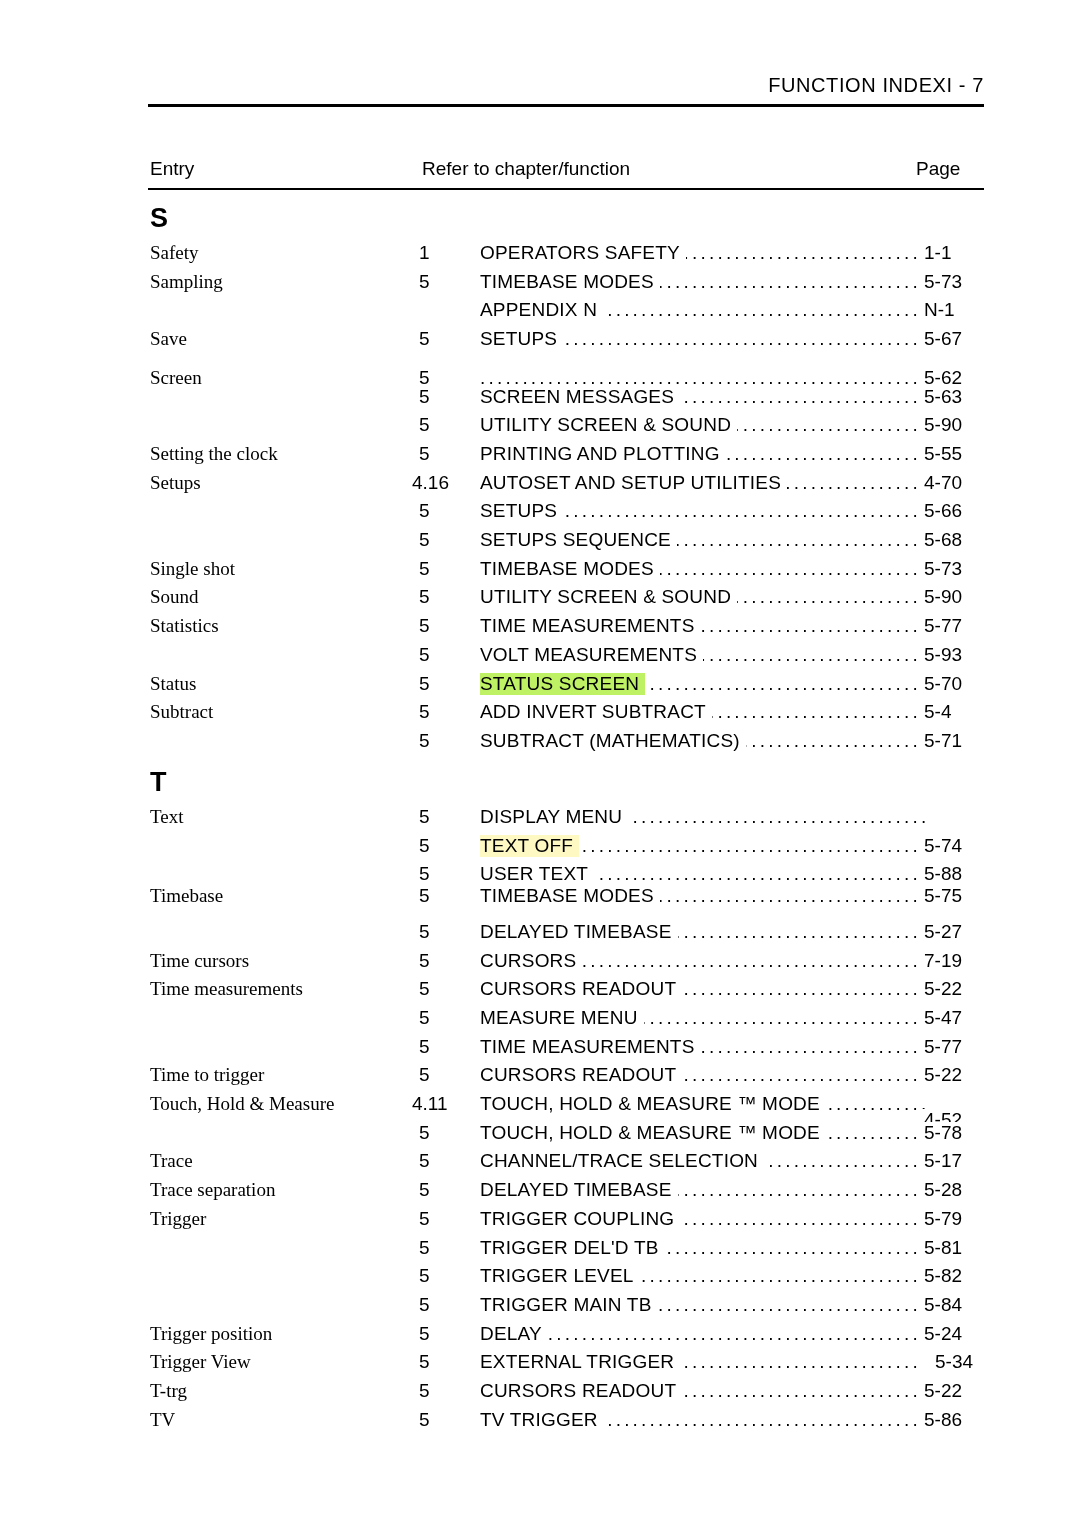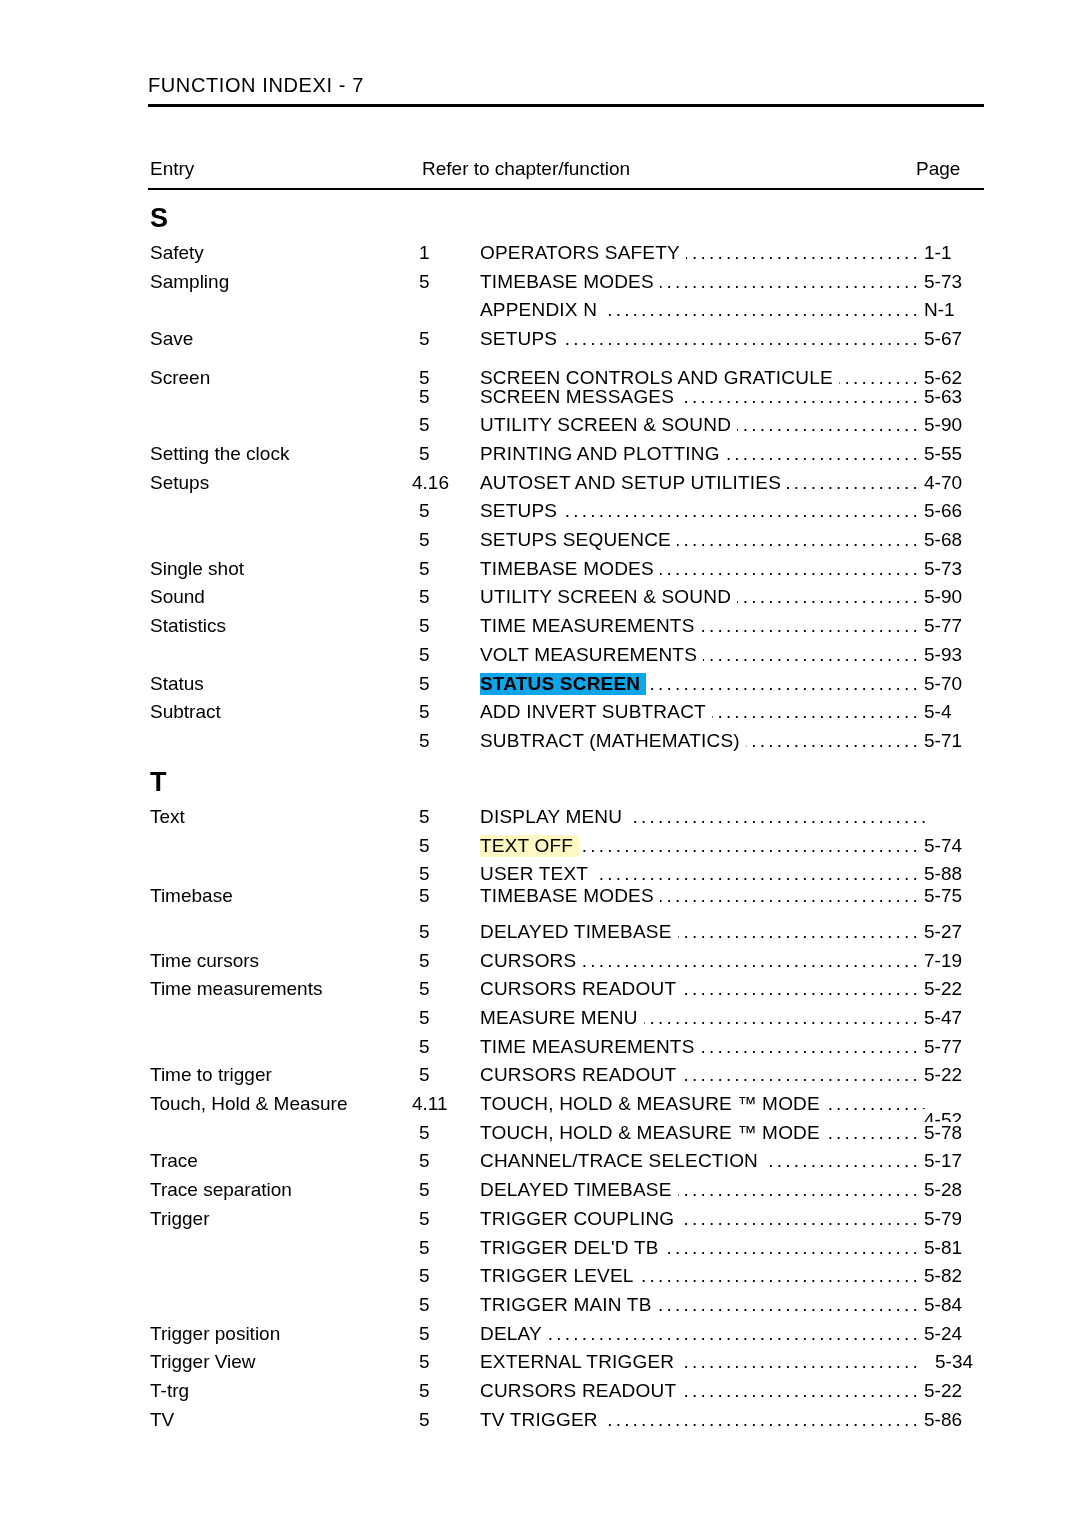--- a/index.html
+++ b/index.html
@@ -21,21 +21,21 @@
     width: 1080px;
     height: 1529px;
   }
   
   .header {
     position: absolute;
     left: 148px;
     top: 74px;
     width: 836px;
     display: flex;
-    justify-content: flex-start;
+    justify-content: flex-end;
     align-items: baseline;
     font-size: 20px;
     letter-spacing: 0.6px;
   }
   .header-title { white-space: pre; }
   .header-page  { white-space: pre; }
   .header-rule {
     position: absolute;
     left: 148px;
     top: 104px;
@@ -84,20 +84,21 @@
     left: 0;
     width: 1080px;
     height: 29px;
     font-size: 19px;
     white-space: nowrap;
   }
   .c-entry {
     position: absolute;
     left: 150px;
     top: 0;
+    font-family: Liberation Serif, serif;
   }
   .c-chap {
     position: absolute;
     left: 419px;
     top: 0;
   }
   .c-func {
     position: absolute;
     left: 480px;
     top: 0;
@@ -167,21 +168,20 @@
         <span class="c-entry">Save</span>
         <span class="c-chap">5</span>
         <span class="c-dots">..........................................................................................</span>
         <span class="c-func" style="background: rgb(255, 255, 255); padding-right: 6px;">SETUPS</span>
         <span class="c-page" style="background: rgb(255, 255, 255); padding-left: 6px;">5-67</span>
       </div>
       <div class="row" style="top: 367px;">
         <span class="c-entry">Screen</span>
         <span class="c-chap">5</span>
         <span class="c-dots">..........................................................................................</span>
-        <span class="c-func" style="background: rgb(255, 255, 255); padding-right: 6px;">SCREEN CONTROLS AND GRATICULE</span>
         <span class="c-page" style="background: rgb(255, 255, 255); padding-left: 6px;">5-62</span>
       </div>
       <div class="row" style="top: 385.5px;">
         <span class="c-entry"></span>
         <span class="c-chap">5</span>
         <span class="c-dots">..........................................................................................</span>
         <span class="c-func" style="background: rgb(255, 255, 255); padding-right: 6px;">SCREEN MESSAGES</span>
         <span class="c-page" style="background: rgb(255, 255, 255); padding-left: 6px;">5-63</span>
       </div>
       <div class="row" style="top: 414.2px;">
@@ -244,21 +244,21 @@
         <span class="c-entry"></span>
         <span class="c-chap">5</span>
         <span class="c-dots">..........................................................................................</span>
         <span class="c-func" style="background: rgb(255, 255, 255); padding-right: 6px;">VOLT MEASUREMENTS</span>
         <span class="c-page" style="background: rgb(255, 255, 255); padding-left: 6px;">5-93</span>
       </div>
       <div class="row" style="top: 672.5px;">
         <span class="c-entry">Status</span>
         <span class="c-chap">5</span>
         <span class="c-dots">..........................................................................................</span>
-        <span class="c-func" style="background: #0ea5e9; padding-right: 6px; font-weight: bold;">STATUS SCREEN</span>
+        <span class="c-func" style="background: #bef264; padding-right: 6px;">STATUS SCREEN</span>
         <span class="c-page" style="background: rgb(255, 255, 255); padding-left: 6px;">5-70</span>
       </div>
       <div class="row" style="top: 701.2px;">
         <span class="c-entry">Subtract</span>
         <span class="c-chap">5</span>
         <span class="c-dots">..........................................................................................</span>
         <span class="c-func" style="background: rgb(255, 255, 255); padding-right: 6px;">ADD INVERT SUBTRACT</span>
         <span class="c-page" style="background: rgb(255, 255, 255); padding-left: 6px;">5-4</span>
       </div>
       <div class="row" style="top: 729.9px;">

